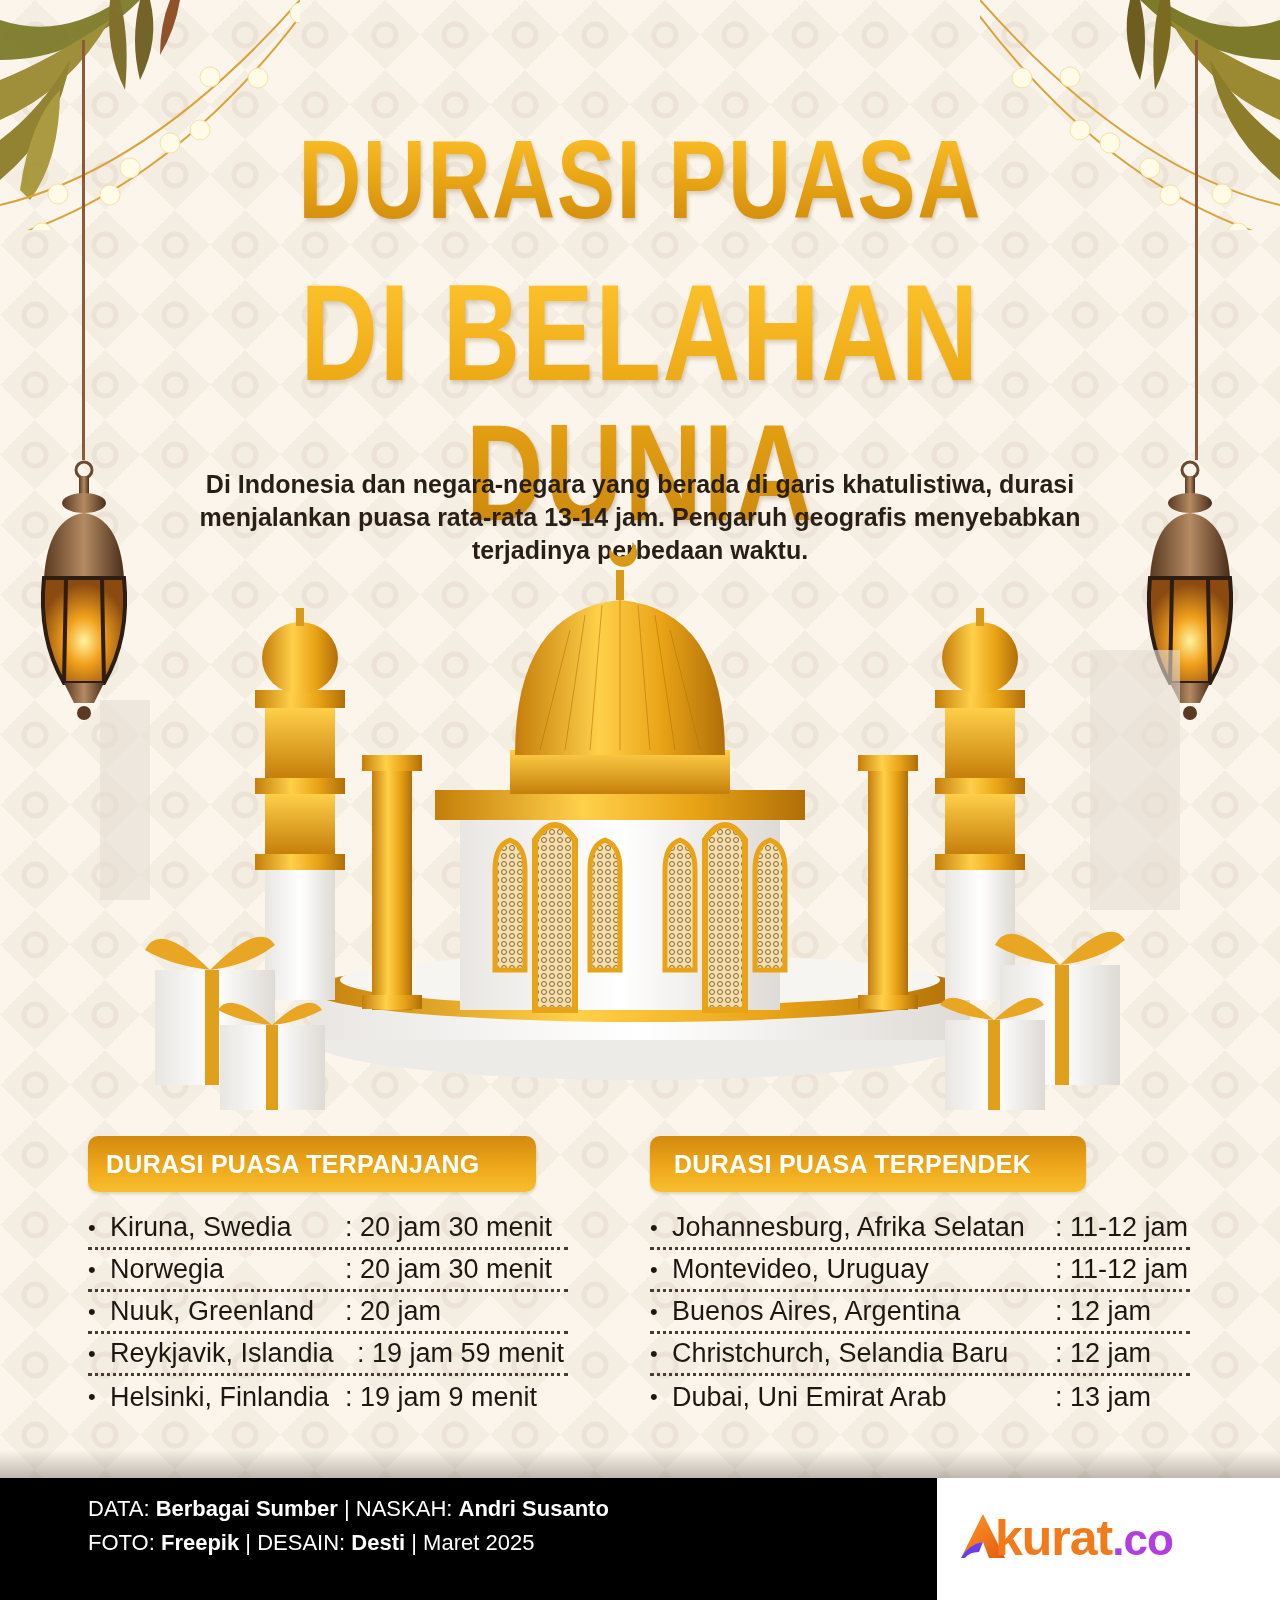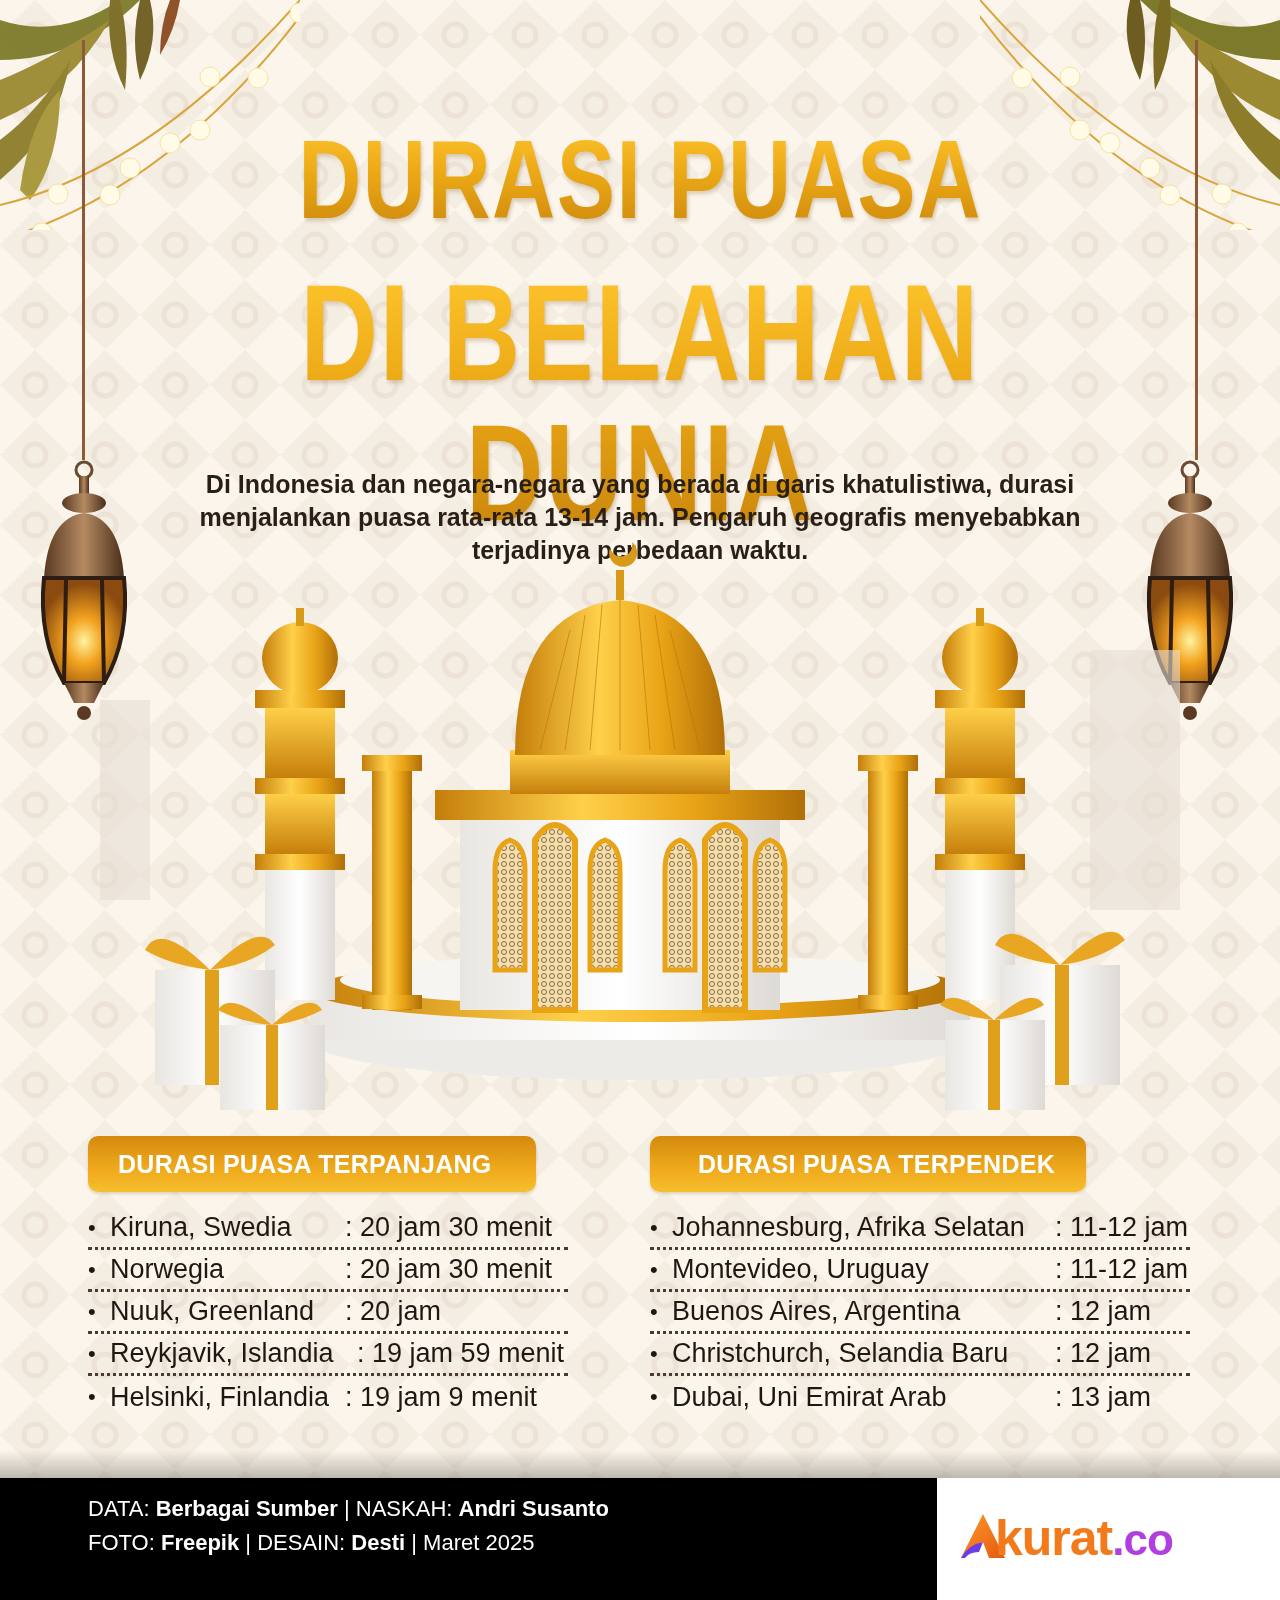--- a/index.html
+++ b/index.html
@@ -45,21 +45,21 @@
   }
 
   
   .mosque { position: absolute; left: 100px; top: 540px; width: 1080px; height: 580px; }
 
   
   .section-header {
     position: absolute; top: 1136px; height: 56px; border-radius: 10px;
     background: linear-gradient(180deg, #d48a0e 0%, #f0aa1c 60%, #f6bf2e 100%);
     color: #fff; font-weight: 700; font-size: 25px; line-height: 56px;
-    padding-left: 30px; letter-spacing: 0.3px;
+    padding-left: 18px; letter-spacing: 0.3px;
     box-shadow: 0 2px 3px rgba(120,80,20,0.2);
   }
   .list { position: absolute; top: 1208px; }
   .list-row {
     position: relative; height: 42px; display: flex; align-items: center;
     font-size: 27px; color: #1f1812;
     border-bottom: 3px dotted #4a3b30;
   }
   .list-row:last-child { border-bottom: none; }
   .bullet { width: 22px; font-size: 22px; text-align: left; }
@@ -292,21 +292,21 @@
     <span class="place">Reykjavik, Islandia</span>
     <span class="dur" style="left:269px;">: 19 jam 59 menit</span>
   </div>
   <div class="list-row">
     <span class="bullet">•</span>
     <span class="place">Helsinki, Finlandia</span>
     <span class="dur" style="left:257px;">: 19 jam 9 menit</span>
   </div>
 </div>
 
-<div class="section-header" style="left:650px;width:436px;padding-left:48px;">DURASI PUASA TERPENDEK</div>
+<div class="section-header" style="left:650px;width:436px;padding-left:24px;">DURASI PUASA TERPENDEK</div>
 <div class="list" style="left:650px;width:540px;">
   <div class="list-row">
     <span class="bullet">•</span>
     <span class="place">Johannesburg, Afrika Selatan</span>
     <span class="dur" style="left:405px;">: 11-12 jam</span>
   </div>
   <div class="list-row">
     <span class="bullet">•</span>
     <span class="place">Montevideo, Uruguay</span>
     <span class="dur" style="left:405px;">: 11-12 jam</span>

